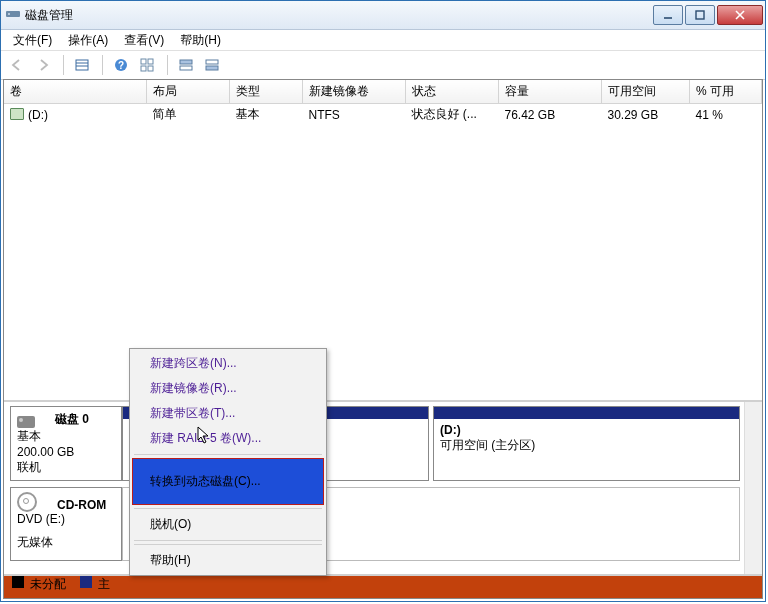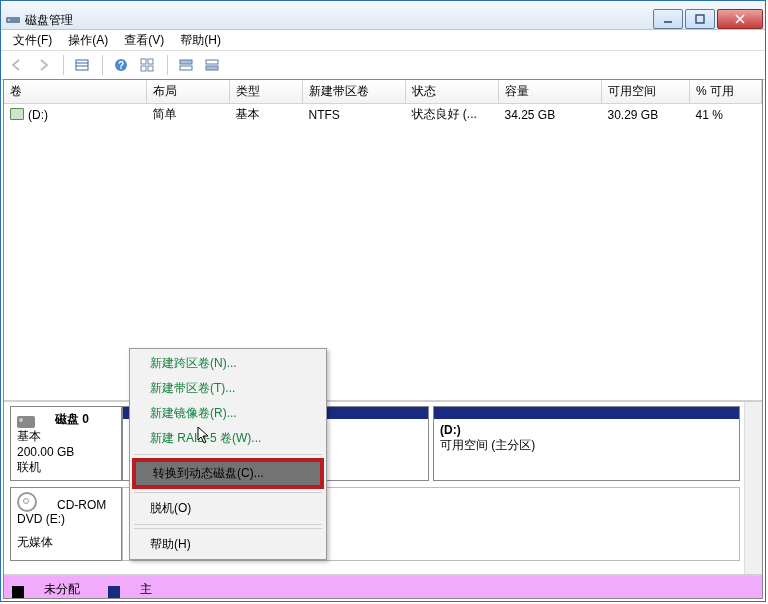--- a/index.html
+++ b/index.html
@@ -1,17 +1,17 @@
 <!DOCTYPE html>
 <html><head>
 <meta charset="utf-8">
 <style>
 html,body{margin:0;padding:0;font-family:"Microsoft YaHei","Segoe UI",Tahoma,sans-serif;font-size:12px;background:#fff;color:#000;overflow:hidden}
 .window{width:766px;height:602px;border:1px solid #2c6fb1;background:#fff;position:relative;box-sizing:border-box}
-.titlebar{height:28px;background:linear-gradient(to bottom,#f4f8fc,#dfe9f5);display:flex;align-items:flex-end;border-bottom:1px solid #b8c7d9}
+.titlebar{height:28px;background:linear-gradient(to bottom,#f4f8fc,#dfe9f5);display:flex;align-items:center;border-bottom:1px solid #b8c7d9}
 .titlebar .icon{width:16px;height:16px;margin:0 4px;display:flex;align-items:center;justify-content:center}
 .titlebar .title{flex:0 0 auto;font-size:12px}
 .titlebar .spacer{flex:1}
 .winbtns{display:flex;gap:2px;margin-right:2px}
 .winbtn{width:28px;height:18px;border:1px solid #5a7ca0;border-radius:2px;background:linear-gradient(to bottom,#e8f1fb,#c9ddf2);display:flex;align-items:center;justify-content:center;font-size:10px;color:#2b4c70}
 .winbtn.close{background:linear-gradient(to bottom,#e9a0a0,#c73c3c);color:#fff;border-color:#8a2a2a;width:44px}
 .winbtn svg{width:10px;height:10px}
 .menubar{height:20px;display:flex;align-items:center;padding:0 4px;background:#fff;border-bottom:1px solid #e0e0e0}
 .menubar .mitem{padding:2px 8px}
 .toolbar{height:28px;display:flex;align-items:center;padding:0 4px;background:#fff;border-bottom:1px solid #d0d0d0;gap:0}
@@ -30,28 +30,28 @@
 .diskhdr{width:98px;flex:0 0 98px;border:1px solid #888;background:#fff;padding:4px 6px;display:flex;flex-direction:column;gap:0}
 .diskhdr .dtop{display:flex;align-items:flex-end;gap:20px;font-weight:700}
 .diskicon{width:18px;height:12px;background:#888;border-radius:2px;display:inline-block;position:relative}
 .diskicon::after{content:"";position:absolute;left:2px;top:2px;width:4px;height:4px;border-radius:50%;background:#ccc}
 .cdicon{width:16px;height:16px;border:2px solid #999;border-radius:50%;display:inline-block;position:relative}
 .cdicon::after{content:"";position:absolute;left:4px;top:4px;width:4px;height:4px;background:#fff;border:1px solid #999;border-radius:50%}
 .diskbars{flex:1;display:flex;gap:4px}
 .diskbars .bar{flex:1;border:1px solid #888}
 .bar .bartop{height:12px;background:#1a2a80}
 .bar .barbody{background:#fff;padding:4px 6px}
-.legend{flex:0 0 22px;display:flex;align-items:flex-end;gap:20px;padding:0 8px;background:#f0abfc}
+.legend{flex:0 0 22px;display:flex;align-items:flex-start;gap:6px;padding:0 8px;background:#c2410c}
 .legbox{width:12px;height:12px;display:inline-block}
 .legbox.black{background:#000}
 .legbox.navy{background:#1a2a80}
 .ctxmenu{position:absolute;left:128px;top:347px;width:192px;background:#f2f2f2;border:1px solid #9a9a9a;box-shadow:2px 2px 4px rgba(0,0,0,.25);padding:2px;z-index:20}
 .ctxmenu .mi{padding:4px 18px;white-space:nowrap}
-.ctxmenu .mi.disabled{color:#15803d}
-.ctxmenu .mi.hl{background:#737373;border:4px solid #b91c1c;padding:3px 17px;position:relative}
+.ctxmenu .mi.disabled{color:#4c1d95}
+.ctxmenu .mi.hl{background:#1d4ed8;border:1px solid #b91c1c;padding:14px 17px;position:relative}
 .ctxmenu .msep{height:1px;background:#d0d0d0;margin:3px 2px}
 .cursor{position:absolute;left:196px;top:425px;z-index:30;pointer-events:none}
 </style>
 </head>
 <body>
 
 <div class="window">
 
   <div class="titlebar">
     <span class="icon">
@@ -140,35 +140,35 @@
 
   <div class="client">
 
     <div class="listpane">
       <table class="vlist">
         <thead>
           <tr>
             <th style="width:130px">卷</th>
             <th style="width:70px">布局</th>
             <th style="width:60px">类型</th>
-            <th style="width:90px">新建带区卷</th>
+            <th style="width:90px">新建镜像卷</th>
             <th style="width:80px">状态</th>
             <th style="width:90px">容量</th>
             <th style="width:75px">可用空间</th>
             <th>% 可用</th>
           </tr>
         </thead>
         <tbody>
           <tr>
             <td><span class="volicon"></span><span>(D:)</span></td>
             <td>简单</td>
             <td>基本</td>
             <td>NTFS</td>
             <td>状态良好 (...</td>
-            <td>34.25 GB</td>
+            <td>76.42 GB</td>
             <td>30.29 GB</td>
             <td>41 %</td>
           </tr>
         </tbody>
       </table>
     </div>
 
     <div class="graphpane">
       <div class="gpscroll"></div>
 
@@ -194,21 +194,21 @@
               <div>可用空间 (主分区)</div>
             </div>
           </div>
         </div>
       </div>
 
       <div class="diskrow" style="margin-right:22px">
         <div class="diskhdr" style="height:64px">
           <div class="dtop">
               <span class="cdicon"></span>
-              <span style="font-weight:400">CD-ROM</span>
+              <span style="font-weight:700">CD-ROM</span>
             </div>
           <div>DVD (E:)</div>
           <div style="height:8px"></div>
           <div>无媒体</div>
         </div>
         <div class="diskbars">
           <div class="bar" style="border-color:#bbb">
             <div class="barbody" style="height:58px"></div>
           </div>
         </div>
@@ -219,22 +219,22 @@
       <span class="legbox black"></span>
       <span>未分配</span>
       <span class="legbox navy" style="margin-left:8px"></span>
       <span>主</span>
     </div>
 
   </div>
 
   <div class="ctxmenu">
     <div class="mi disabled">新建跨区卷(N)...</div>
+    <div class="mi disabled">新建镜像卷(R)...</div>
     <div class="mi disabled">新建带区卷(T)...</div>
-    <div class="mi disabled">新建镜像卷(R)...</div>
     <div class="mi disabled">新建 RAID-5 卷(W)...</div>
     <div class="msep"></div>
     <div class="mi hl">转换到动态磁盘(C)...</div>
     <div class="msep"></div>
     <div class="mi">脱机(O)</div>
     <div class="msep"></div>
     <div class="msep"></div>
     <div class="mi">帮助(H)</div>
   </div>
 

